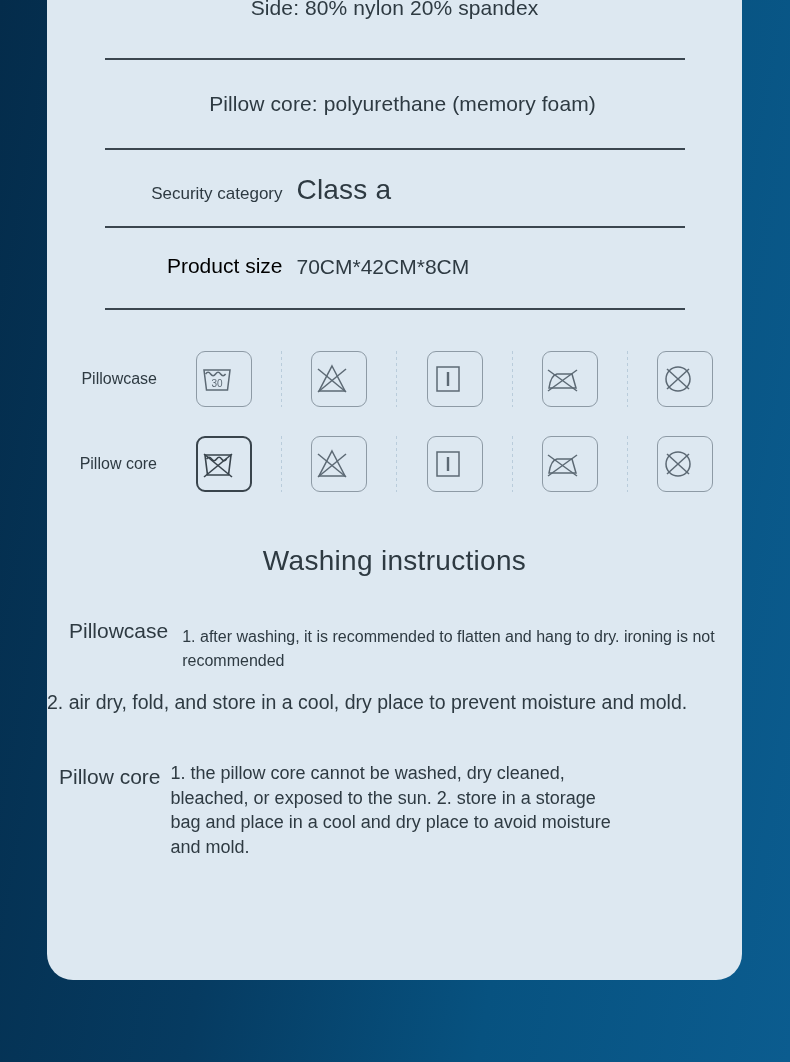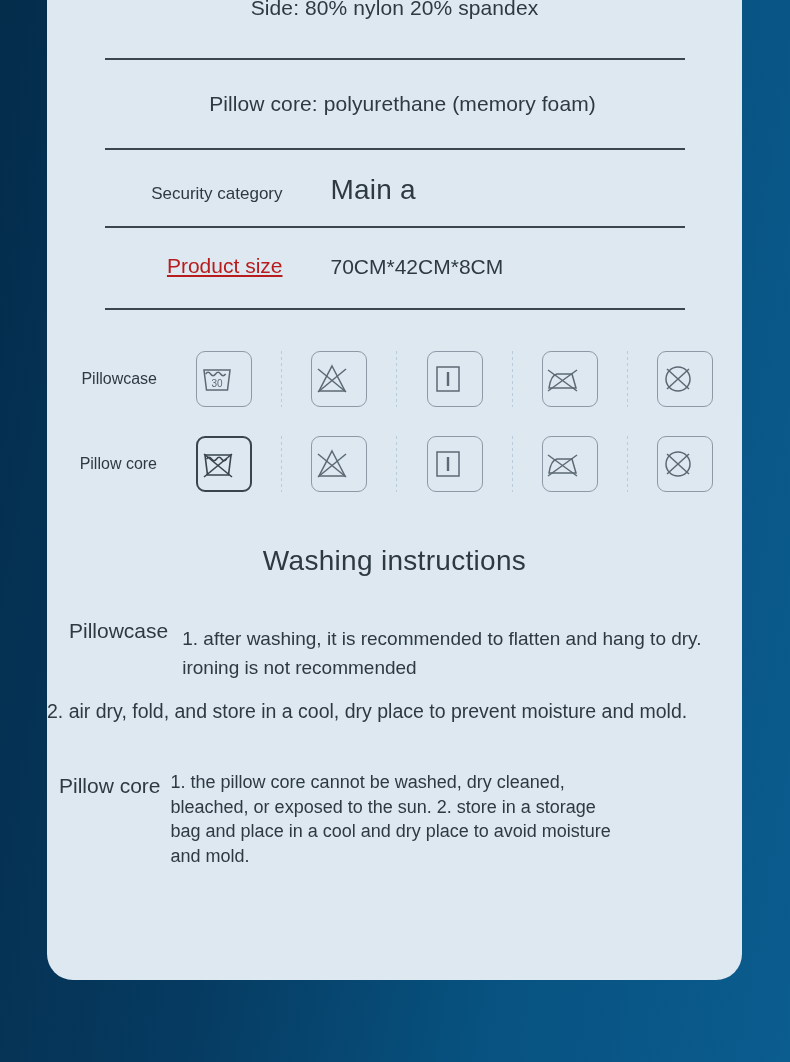--- a/index.html
+++ b/index.html
@@ -61,38 +61,36 @@
     margin: 0 auto;
     width: 580px;
   }
 
   
   .row {
     display: flex;
     align-items: baseline;
     width: 580px;
     margin: 0 auto;
-    gap: 34px;
   }
 
   .row-label-sm {
     font-size: 17px;
     color: #2e3a42;
     text-align: right;
     width: 192px;
     padding-right: 14px;
   }
 
   .row-label-md {
     font-size: 21px;
-    color: #b91c1c;
+    color: #000000;
     text-align: right;
     width: 192px;
     padding-right: 14px;
-    text-decoration: underline;
   }
 
   .row-value-lg {
     font-size: 28px;
     color: #2e3a42;
     letter-spacing: .2px;
   }
 
   .row-value-md {
     font-size: 21px;
@@ -170,21 +168,21 @@
   }
 
   .instr-label-lg {
     font-size: 21px;
     color: #2e3a42;
     white-space: nowrap;
     flex: none;
   }
 
   .instr-text-sm {
-    font-size: 19px;
+    font-size: 16px;
     color: #2e3a42;
     line-height: 1.5;
   }
 
   .instr-text-md {
     font-size: 18px;
     color: #2e3a42;
     line-height: 1.38;
   }
 
@@ -205,21 +203,21 @@
     <div class="spec-line" style="margin-top:4px;">Side: 80% nylon 20% spandex</div>
 
     <div class="divider" style="margin-top:38px;"></div>
 
     <div class="spec-line" style="margin-top:32px;margin-left:16px;">Pillow core: polyurethane (memory foam)</div>
 
     <div class="divider" style="margin-top:32px;"></div>
 
     <div class="row" style="margin-top:24px;">
       <div class="row-label-sm">Security category</div>
-      <div class="row-value-lg">Main a</div>
+      <div class="row-value-lg">Class a</div>
     </div>
 
     <div class="divider" style="margin-top:20px;"></div>
 
     <div class="row" style="margin-top:24px; align-items:flex-start;">
       <div class="row-label-md" style="padding-top:2px;">Product size</div>
       <div>
         <div class="row-value-md">70CM*42CM*8CM</div>
       </div>
     </div>

